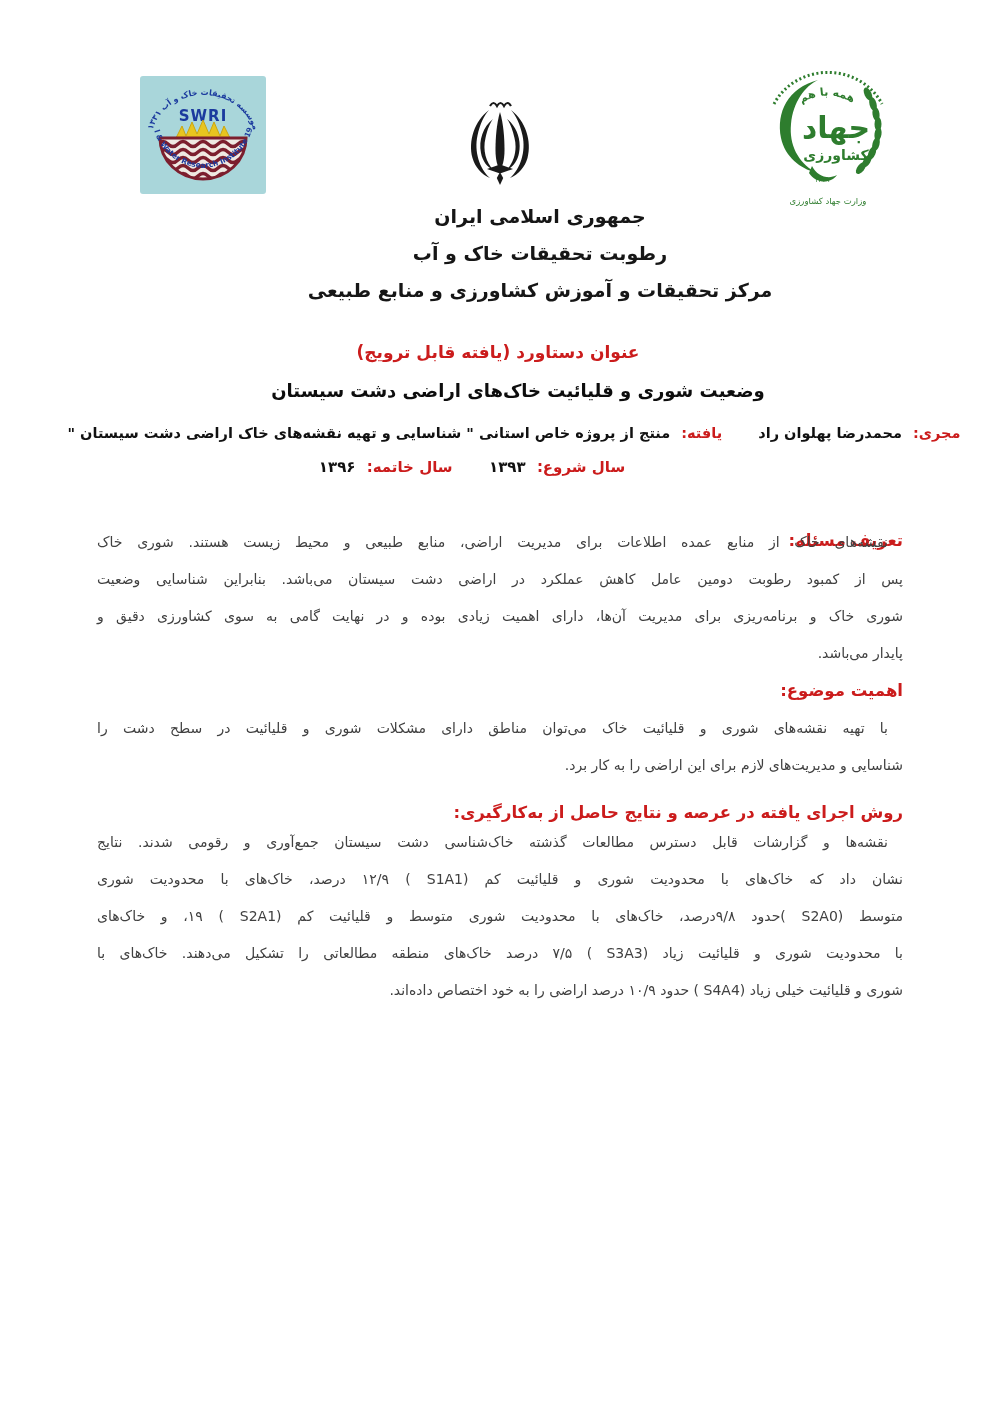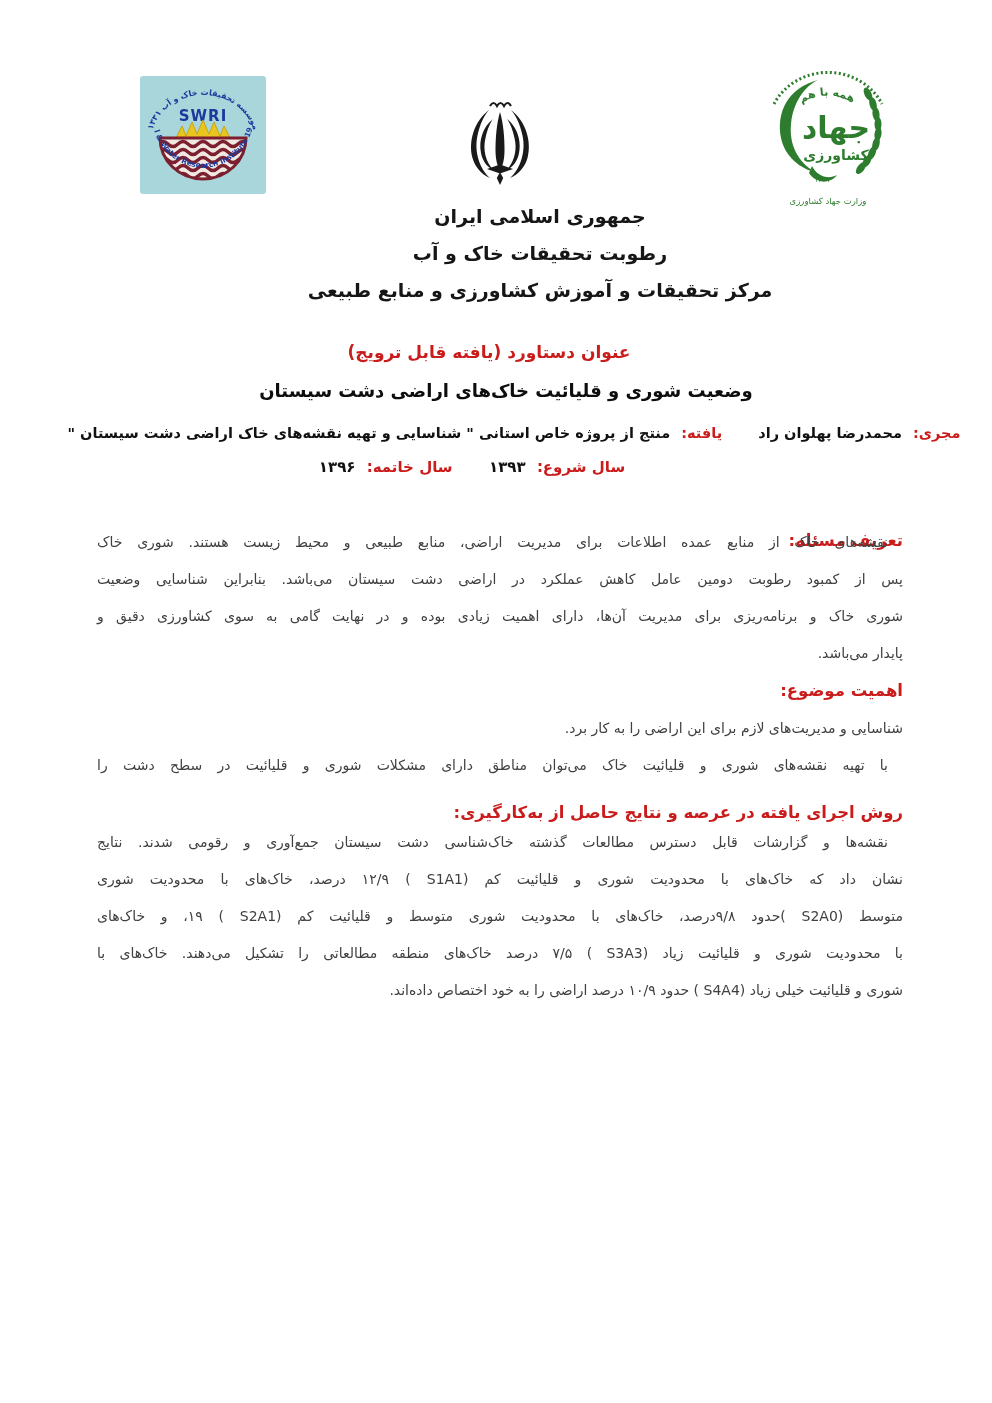--- a/index.html
+++ b/index.html
@@ -5,22 +5,22 @@
   html,body{margin:0;padding:0;}
   body{
     width:992px;height:1403px;position:relative;background:#ffffff;
     font-family:"DejaVu Sans", sans-serif;color:#161616;overflow:hidden;
   }
   .abs{position:absolute;}
   .rtl{direction:rtl;unicode-bidi:plaintext;margin-left:44px;}
   .center{text-align:center;}
   .content-col{left:97px;width:806px;}
   .org-block{top:198px;left:0;width:992px;font-size:19px;font-weight:bold;line-height:37px;}
-  .title-label{top:338px;left:7px;width:876px;font-size:17px;font-weight:bold;line-height:28px;color:#cb1c1c;}
-  .doc-title{top:377px;left:0;width:924px;font-size:18px;font-weight:bold;line-height:28px;color:#0d0d0d;}
+  .title-label{top:338px;left:16px;width:876px;font-size:17px;font-weight:bold;line-height:28px;color:#cb1c1c;}
+  .doc-title{top:377px;left:12px;width:924px;font-size:18px;font-weight:bold;line-height:28px;color:#0d0d0d;}
   .meta-line1{top:420px;left:0;width:940px;font-size:14.5px;font-weight:bold;line-height:26px;}
   .meta-line2{top:454px;left:0;width:856px;font-size:15px;font-weight:bold;line-height:26px;}
   .red{color:#cb1c1c;}
   .blk{color:#111111;}
   .meta-line1 span,.meta-line2 span{margin:0 3px;}
   .gap{display:inline-block;width:14px;}
   .sec-heading{font-size:16.5px;font-weight:bold;color:#cb1c1c;line-height:28px;text-align:right;direction:rtl;}
   .para .pline{
     height:37px;line-height:37px;font-size:14px;color:#404040;direction:rtl;
     text-align:justify;text-align-last:justify;white-space:normal;
@@ -132,22 +132,22 @@
 <div class="abs content-col sec-heading" style="top:491px;margin-top:36px;">تعریف مسئله:</div>
 <div class="abs content-col para" style="top:524px;">
   <div class="pline first">نقشه‌های خاک از منابع عمده اطلاعات برای مدیریت اراضی، منابع طبیعی و محیط زیست هستند. شوری خاک</div>
   <div class="pline">پس از کمبود رطوبت دومین عامل کاهش عملکرد در اراضی دشت سیستان می‌باشد. بنابراین شناسایی وضعیت</div>
   <div class="pline">شوری خاک و برنامه‌ریزی برای مدیریت آن‌ها، دارای اهمیت زیادی بوده و در نهایت گامی به سوی کشاورزی دقیق و</div>
   <div class="pline last">پایدار می‌باشد.</div>
 </div>
 
 <div class="abs content-col sec-heading" style="top:677px;">اهمیت موضوع:</div>
 <div class="abs content-col para" style="top:710px;">
+  <div class="pline first">با تهیه نقشه‌های شوری و قلیائیت خاک می‌توان مناطق دارای مشکلات شوری و قلیائیت در سطح دشت را</div>
   <div class="pline last">شناسایی و مدیریت‌های لازم برای این اراضی را به کار برد.</div>
-  <div class="pline first">با تهیه نقشه‌های شوری و قلیائیت خاک می‌توان مناطق دارای مشکلات شوری و قلیائیت در سطح دشت را</div>
 </div>
 
 <div class="abs content-col sec-heading" style="top:787px;margin-top:12px;">روش اجرای یافته در عرصه و نتایج حاصل از به‌کارگیری:</div>
 <div class="abs content-col para" style="top:824px;">
   <div class="pline first">نقشه‌ها و گزارشات قابل دسترس مطالعات گذشته خاک‌شناسی دشت سیستان جمع‌آوری و رقومی شدند. نتایج</div>
   <div class="pline">نشان داد که خاک‌های با محدودیت شوری و قلیائیت کم (S1A1 ) ۱۲/۹ درصد، خاک‌های با محدودیت شوری</div>
   <div class="pline">متوسط (S2A0 )حدود ۹/۸درصد، خاک‌های با محدودیت شوری متوسط و قلیائیت کم (S2A1 ) ۱۹، و خاک‌های</div>
   <div class="pline">با محدودیت شوری و قلیائیت زیاد (S3A3 ) ۷/۵ درصد خاک‌های منطقه مطالعاتی را تشکیل می‌دهند. خاک‌های با</div>
   <div class="pline last">شوری و قلیائیت خیلی زیاد (S4A4 ) حدود ۱۰/۹ درصد اراضی را به خود اختصاص داده‌اند.</div>
 </div>

